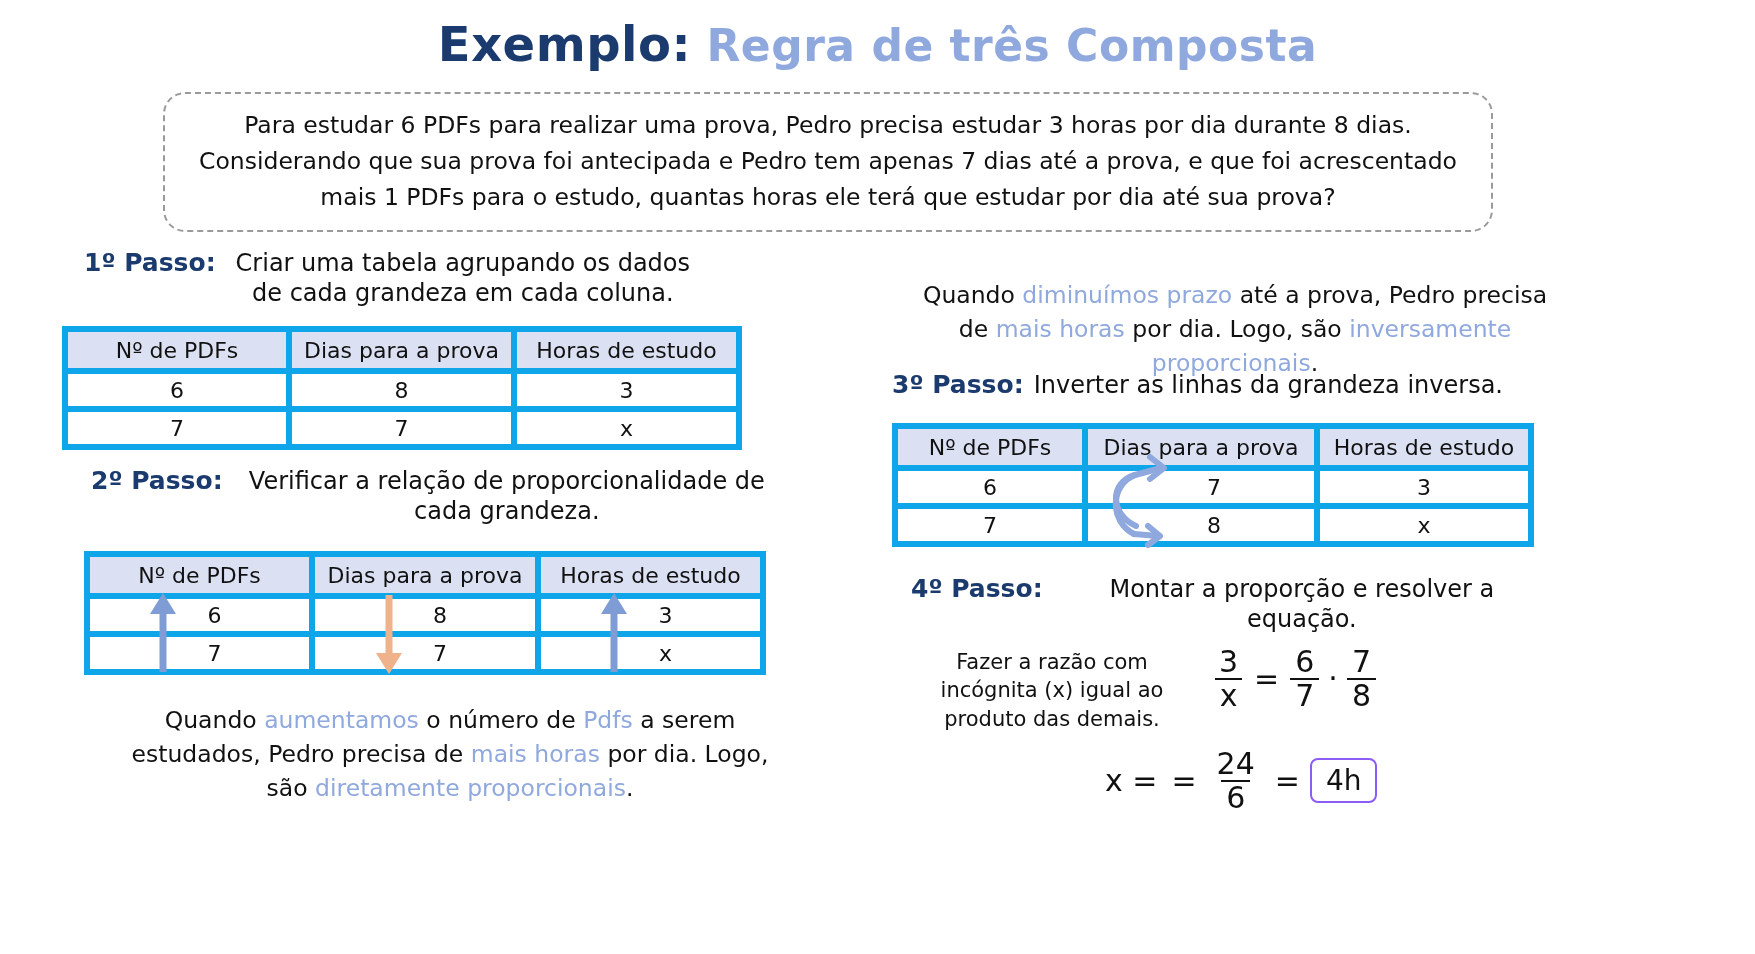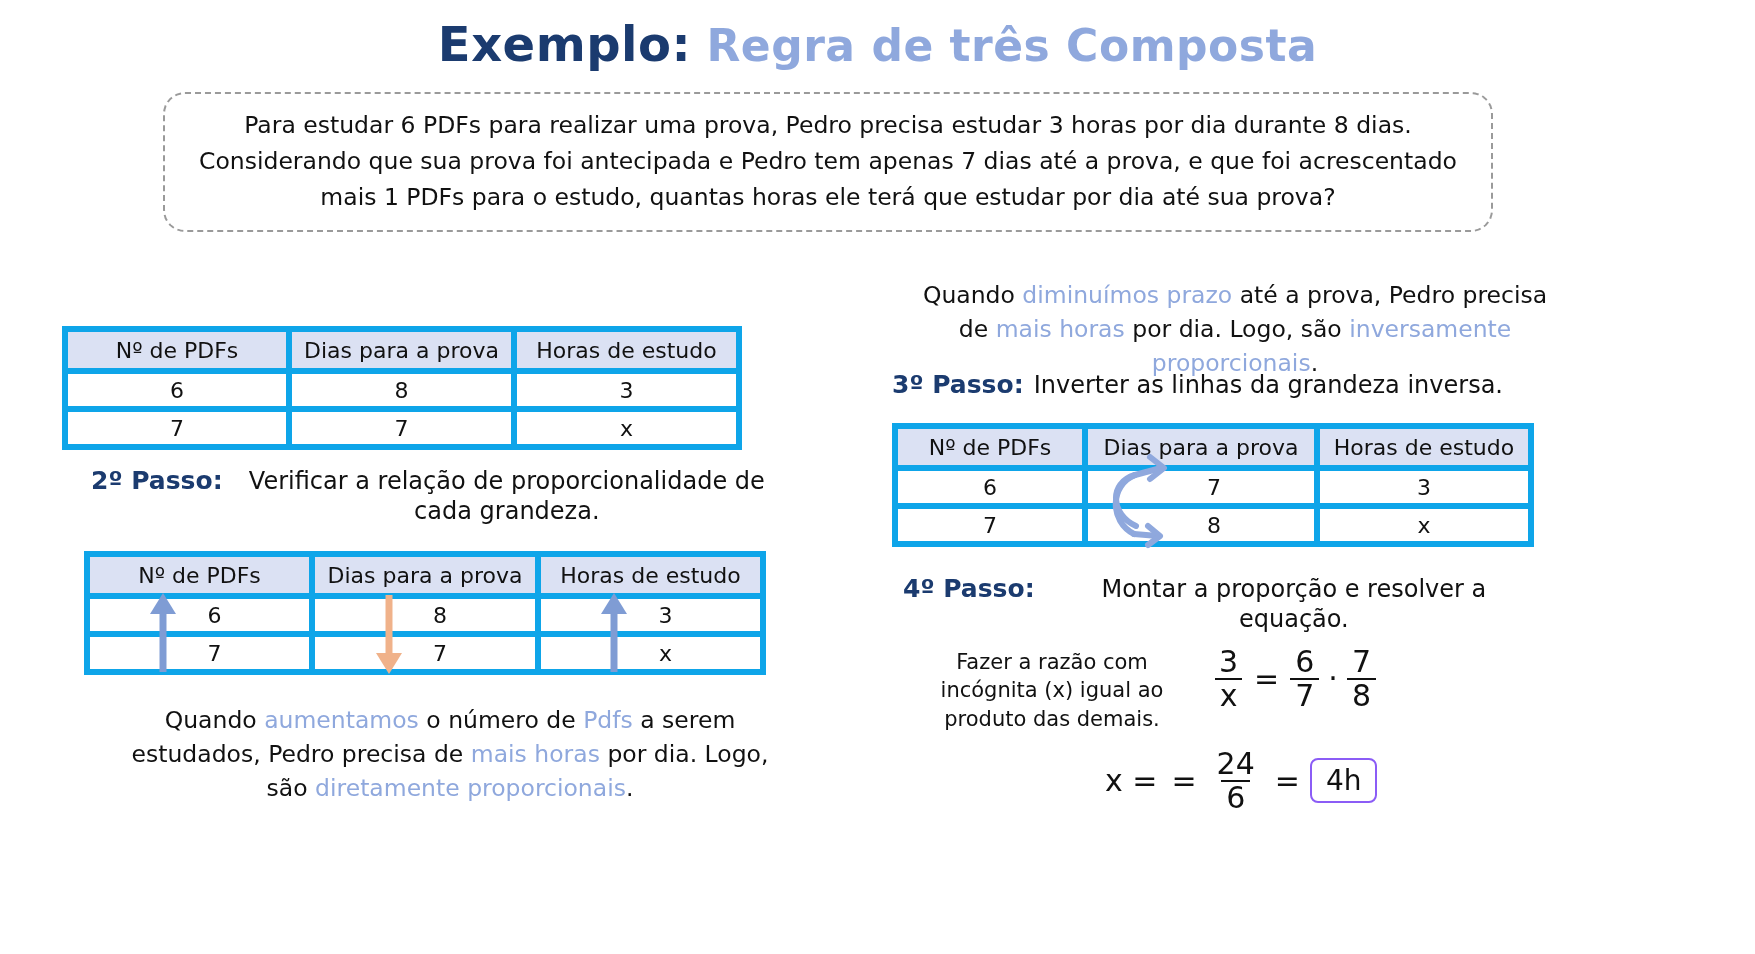--- a/index.html
+++ b/index.html
@@ -140,20 +140,24 @@
   <span>&nbsp;</span>
   <span class="title-sub">Regra de três Composta</span>
 </div>
 
 <div class="problem-box">
   <div class="problem-text">Para estudar 6 PDFs para realizar uma prova, Pedro precisa estudar 3 horas por dia durante 8 dias. Considerando que sua prova foi antecipada e Pedro tem apenas 7 dias até a prova, e que foi acrescentado mais 1 PDFs para o estudo, quantas horas ele terá que estudar por dia até sua prova?</div>
 </div>
 
 <div class="col-left">
 
+  <div class="step-block" style="padding-left:84px; width:700px;">
+    <span class="step-label">1º Passo:</span>
+    <span class="step-desc" style="text-align:center; flex:1;">Criar uma tabela agrupando os dados de cada grandeza em cada coluna.</span>
+  </div>
 
   <table class="grid" style="position:absolute; left:62px; top:78px; width:674px;">
     <tbody>
         <tr>
       <th style="width:224px;">Nº de PDFs</th>
       <th style="width:225px;">Dias para a prova</th>
       <th style="width:225px;">Horas de estudo</th>
     </tr>
     <tr>
       <td>6</td>
@@ -259,21 +263,21 @@
         <path d="M 243 52 C 218 62 217 98 242 111"></path>
         <path d="M 242 111 L 266 113"></path>
       </g>
       <g fill="none" stroke="#8fa8dd" stroke-width="6" stroke-linecap="round" stroke-linejoin="round">
         <polyline points="258,34 272,45 258,56"></polyline>
         <polyline points="256,103 268,113 256,122"></polyline>
       </g>
     </svg>
   </div>
 
-  <div class="step-block" style="position:absolute; left:38px; top:316px; width:640px;">
+  <div class="step-block" style="position:absolute; left:46px; top:316px; width:640px;">
     <span class="step-label">4º Passo:</span>
     <span class="step-desc" style="text-align:center; flex:1;">Montar a proporção e resolver a equação.</span>
   </div>
 
   <div style="position:absolute; left:62px; top:390px; width:250px; font-size:21px; line-height:1.35; color:#111; text-align:center;">Fazer a razão com incógnita (x) igual ao produto das demais.</div>
 
   <div class="eq-row" style="position:absolute; left:320px; top:388px; width:220px;">
     <span class="frac">
       <span class="num">3</span>
       <span class="den">x</span>

